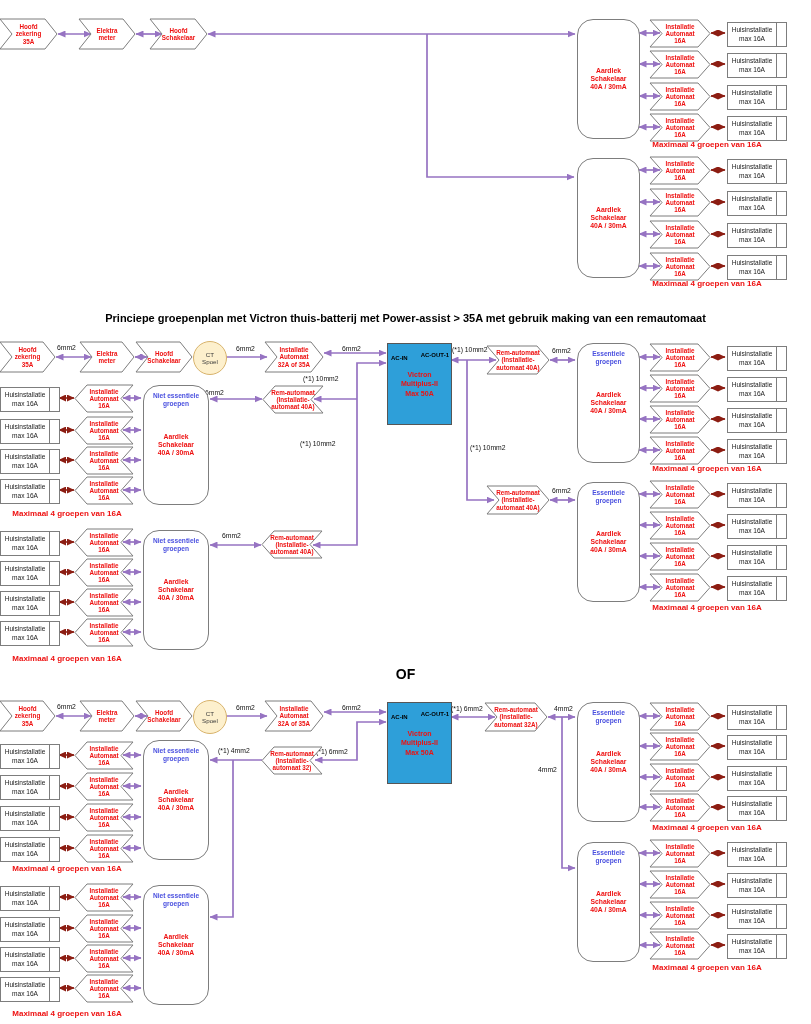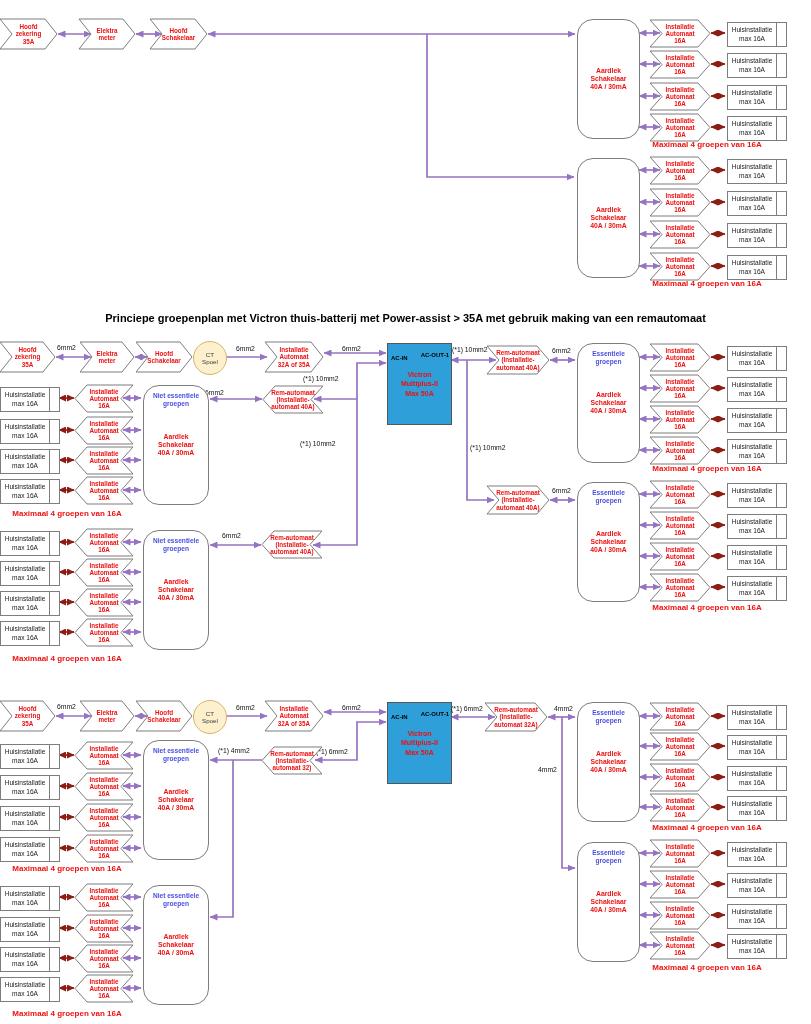--- a/index.html
+++ b/index.html
@@ -914,13 +914,14 @@
         <svg class="ssvg" width="58" height="27">
           <polygon points="58,0 12,0 0,13.5 12,27 58,27 46,13.5" fill="#ffffff" stroke="#7d7d7d" stroke-width="1"></polygon>
         </svg>
         <div class="lbl redlbl">Installatie
 Automaat
 16A</div>
       </div>
       <div class="abs cap" style="left:8px;top:1009px;width:118px">Maximaal 4 groepen van 16A</div>
     </div>
   <div id="title-s2" class="title">Princiepe groepenplan met Victron thuis-batterij met Power-assist &gt; 35A met gebruik making van een remautomaat</div>
+  <div id="title-s3" class="title">OF</div>
 </div>
 
 </body></html>

